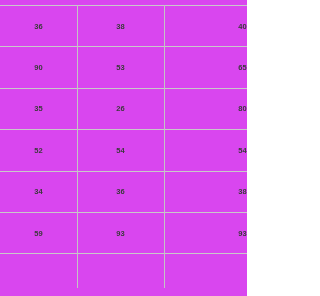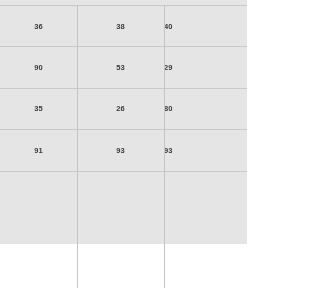--- a/index.html
+++ b/index.html
@@ -10,22 +10,22 @@
     width: 247px;
     height: 296px;
     background: #ffffff;
     font-family: "Liberation Sans", sans-serif;
     overflow: hidden;
   }
 
   .sheet {
     position: relative;
     width: 247px;
-    height: 244px;
-    background: #e5e5e5;
+    height: 296px;
+    background: #d946ef;
   }
 
   
   .grid-table {
     position: absolute;
     left: 0;
     top: 5px;
     width: 247px;
     border-collapse: collapse;
     table-layout: fixed;
@@ -45,21 +45,21 @@
     vertical-align: middle;
     color: #3a3a3a;
     font-size: 7.5px;
     font-weight: 700;
     letter-spacing: 0.2px;
   }
 
   
   .col-1 { width: 77px; text-align: center; }
   .col-2 { width: 87px; text-align: center; }
-  .col-3 { width: 83px; text-align: left; }
+  .col-3 { width: 83px; text-align: right; }
 
   
   .vrule {
     position: absolute;
     top: 5px;
     width: 1px;
     height: 283px;
     background: #c4c4c4;
   }
   .vrule-1 { left: 77px; }
@@ -73,29 +73,39 @@
   <table class="grid-table">
     <tbody>
         <tr>
           <td class="col-1">36</td>
           <td class="col-2">38</td>
           <td class="col-3">40</td>
         </tr>
         <tr>
           <td class="col-1">90</td>
           <td class="col-2">53</td>
-          <td class="col-3">29</td>
+          <td class="col-3">65</td>
         </tr>
         <tr>
           <td class="col-1">35</td>
           <td class="col-2">26</td>
           <td class="col-3">80</td>
         </tr>
         <tr>
-          <td class="col-1">91</td>
+          <td class="col-1">52</td>
+          <td class="col-2">54</td>
+          <td class="col-3">54</td>
+        </tr>
+        <tr>
+          <td class="col-1">34</td>
+          <td class="col-2">36</td>
+          <td class="col-3">38</td>
+        </tr>
+        <tr>
+          <td class="col-1">59</td>
           <td class="col-2">93</td>
           <td class="col-3">93</td>
         </tr>
       </tbody>
   </table>
 
   <div class="vrule vrule-1"></div>
   <div class="vrule vrule-2"></div>
 
 </div>

